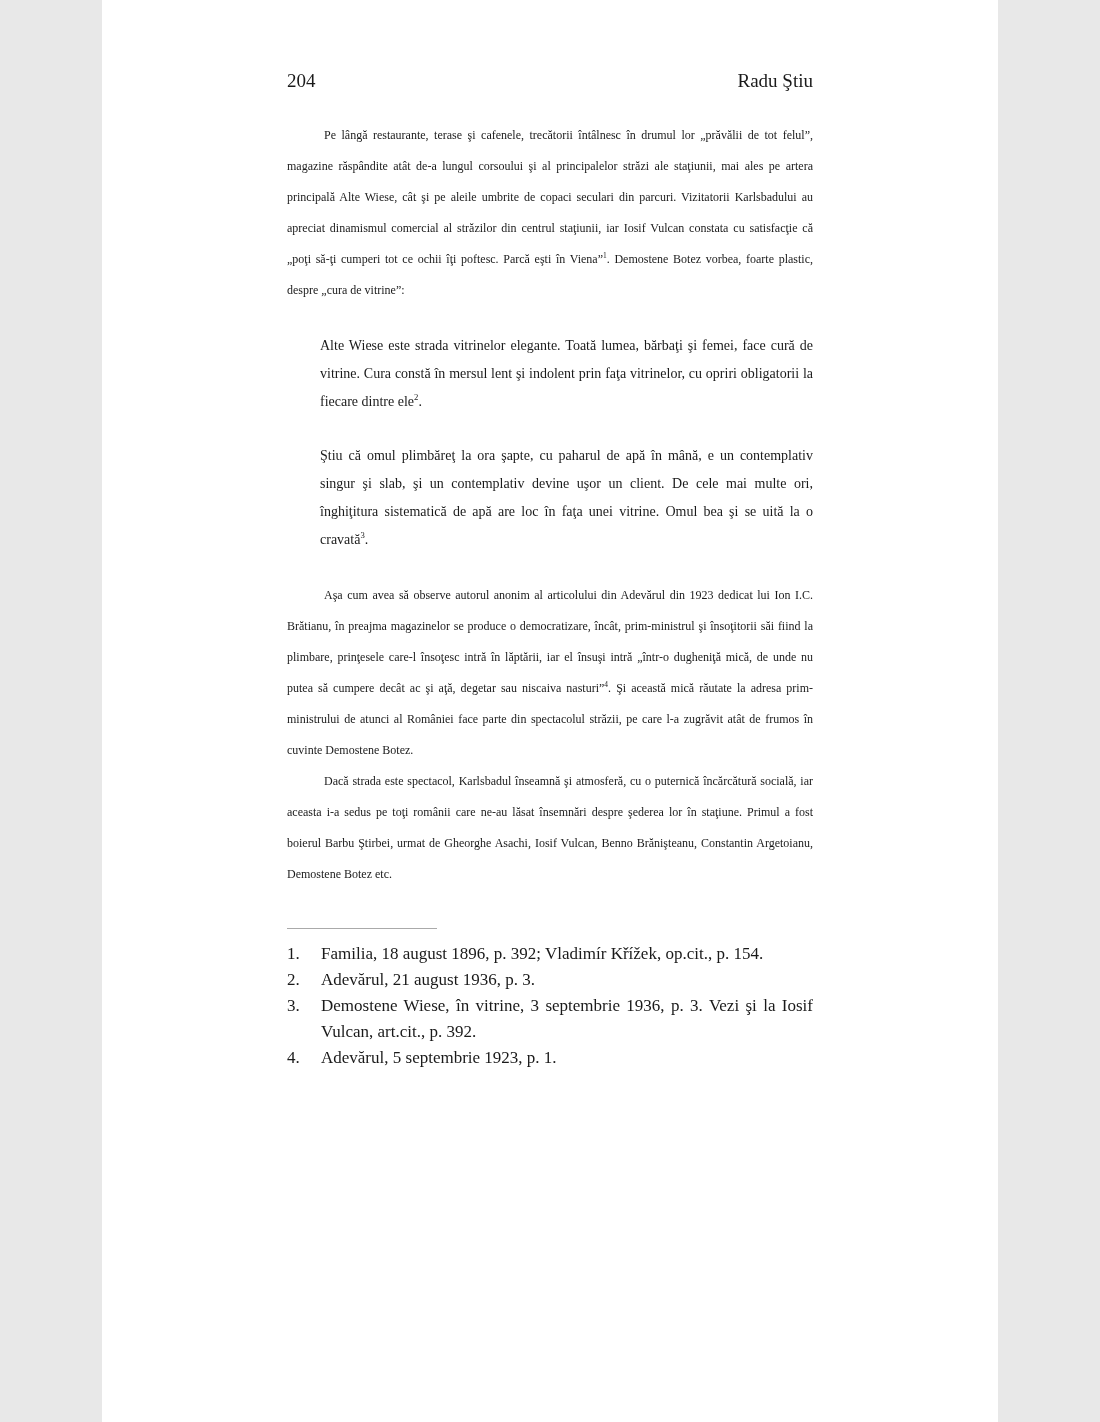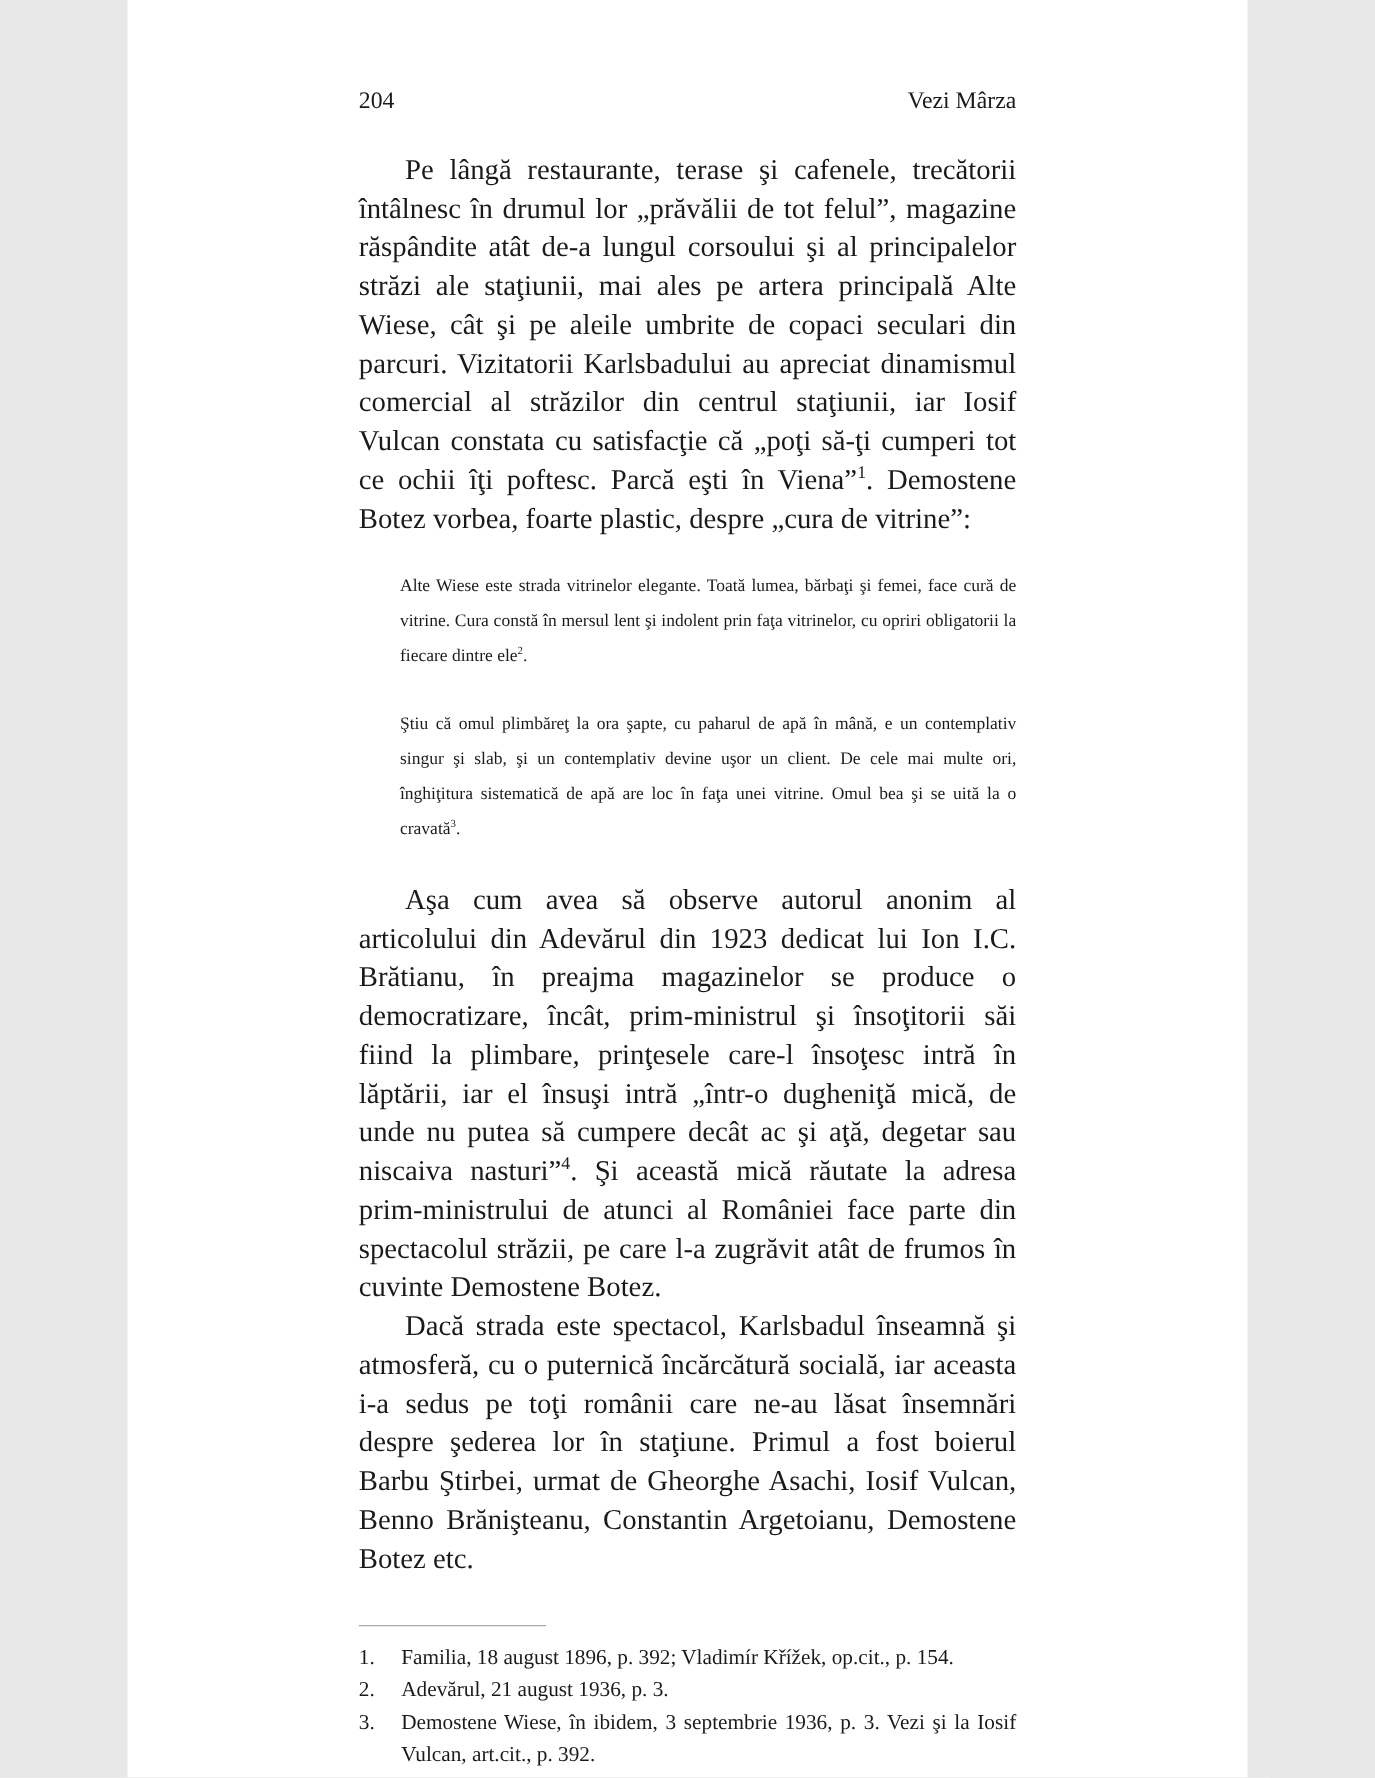--- a/index.html
+++ b/index.html
@@ -17,21 +17,21 @@
   }
   .running-header {
     display: flex;
     justify-content: space-between;
     align-items: baseline;
     font-size: 19px;
     margin-bottom: 28px;
   }
   .content { text-align: justify; }
   .para {
-    font-size: 23px;
+    font-size: 12px;
     line-height: 31px;
     text-indent: 37px;
   }
   .quote {
     font-size: 14px;
     line-height: 28px;
     margin: 26px 0 26px 0;
     padding-left: 33px;
     text-align: justify;
   }
@@ -64,21 +64,21 @@
   }
   .it { }
 </style>
 </head>
 <body>
 
 <div class="page">
 
   <header class="running-header">
     <span>204</span>
-    <span>Vezi Mârza</span>
+    <span>Radu Ştiu</span>
   </header>
 
   <main class="content">
     <p class="para"><span>Pe lângă restaurante, terase şi cafenele, trecătorii întâlnesc în drumul lor „prăvălii de tot felul”, magazine răspândite atât de-a lungul corsoului şi al principalelor străzi ale staţiunii, mai ales pe artera principală Alte Wiese, cât şi pe aleile umbrite de copaci seculari din parcuri. Vizitatorii Karlsbadului au apreciat dinamismul comercial al străzilor din centrul staţiunii, iar Iosif Vulcan constata cu satisfacţie că „poţi să-ţi cumperi tot ce ochii îţi poftesc. Parcă eşti în Viena”</span><sup class="fnref">1</sup><span>. Demostene Botez vorbea, foarte plastic, despre „cura de vitrine”:</span></p>
     <blockquote class="quote"><span>Alte Wiese este strada vitrinelor elegante. Toată lumea, bărbaţi şi femei, face cură de vitrine. Cura constă în mersul lent şi indolent prin faţa vitrinelor, cu opriri obligatorii la fiecare dintre ele</span><sup class="fnref">2</sup><span>.</span></blockquote>
     <blockquote class="quote"><span>Ştiu că omul plimbăreţ la ora şapte, cu paharul de apă în mână, e un contemplativ singur şi slab, şi un contemplativ devine uşor un client. De cele mai multe ori, înghiţitura sistematică de apă are loc în faţa unei vitrine. Omul bea şi se uită la o cravată</span><sup class="fnref">3</sup><span>.</span></blockquote>
     <p class="para"><span>Aşa cum avea să observe autorul anonim al articolului din </span><span class="it">Adevărul</span><span> din 1923 dedicat lui Ion I.C. Brătianu, în preajma magazinelor se produce o democratizare, încât, prim-ministrul şi însoţitorii săi fiind la plimbare, prinţesele care-l însoţesc intră în lăptării, iar el însuşi intră „într-o dugheniţă mică, de unde nu putea să cumpere decât ac şi aţă, degetar sau niscaiva nasturi”</span><sup class="fnref">4</sup><span>. Şi această mică răutate la adresa prim-ministrului de atunci al României face parte din spectacolul străzii, pe care l-a zugrăvit atât de frumos în cuvinte Demostene Botez.</span></p>
     <p class="para"><span>Dacă strada este spectacol, Karlsbadul înseamnă şi </span><span class="it">atmosferă</span><span>, cu o puternică încărcătură socială, iar aceasta i-a sedus pe toţi românii care ne-au lăsat însemnări despre şederea lor în staţiune. Primul a fost boierul Barbu Ştirbei, urmat de Gheorghe Asachi, Iosif Vulcan, Benno Brănişteanu, Constantin Argetoianu, Demostene Botez etc.</span></p>
   </main>
 
@@ -90,21 +90,21 @@
       <span class="fn-text"><span class="it">Familia</span><span>, 18 august 1896, p. 392; Vladimír Křížek, </span><span class="it">op.cit</span><span>., p. 154.</span></span>
     </div>
 
     <div class="footnote">
       <span class="fn-num">2.</span>
       <span class="fn-text"><span class="it">Adevărul</span><span>, 21 august 1936, p. 3.</span></span>
     </div>
 
     <div class="footnote">
       <span class="fn-num">3.</span>
-      <span class="fn-text"><span>Demostene Wiese, în </span><span class="it">ibidem</span><span>, 3 septembrie 1936, p. 3. Vezi şi la Iosif Vulcan, art.cit., p. 392.</span></span>
+      <span class="fn-text"><span>Demostene Wiese, în </span><span class="it">vitrine</span><span>, 3 septembrie 1936, p. 3. Vezi şi la Iosif Vulcan, art.cit., p. 392.</span></span>
     </div>
 
     <div class="footnote">
       <span class="fn-num">4.</span>
       <span class="fn-text"><span class="it">Adevărul</span><span>, 5 septembrie 1923, p. 1.</span></span>
     </div>
   </footer>
 
 </div>
 

